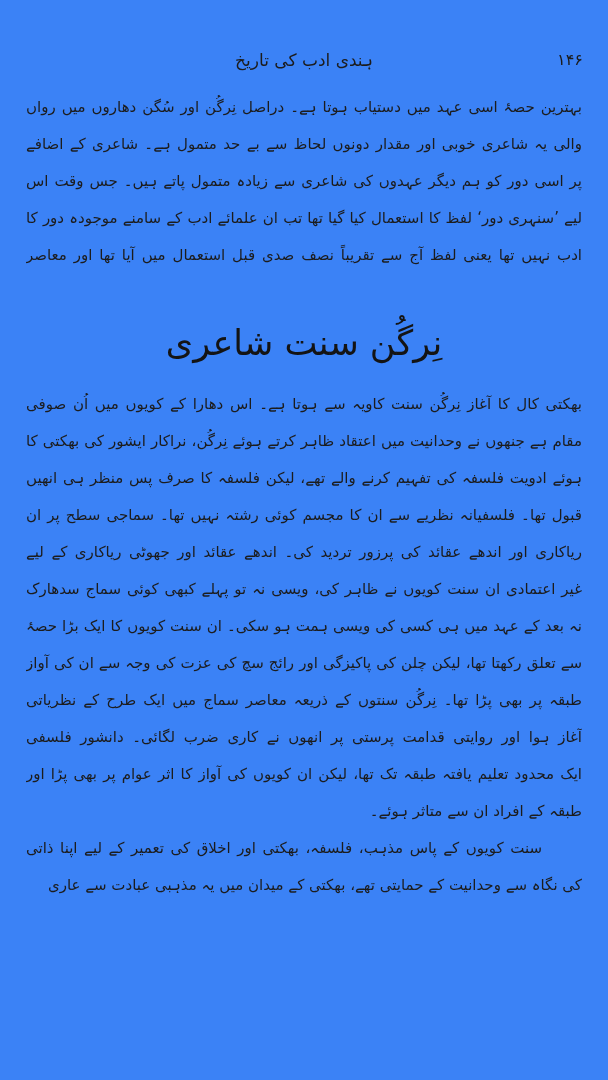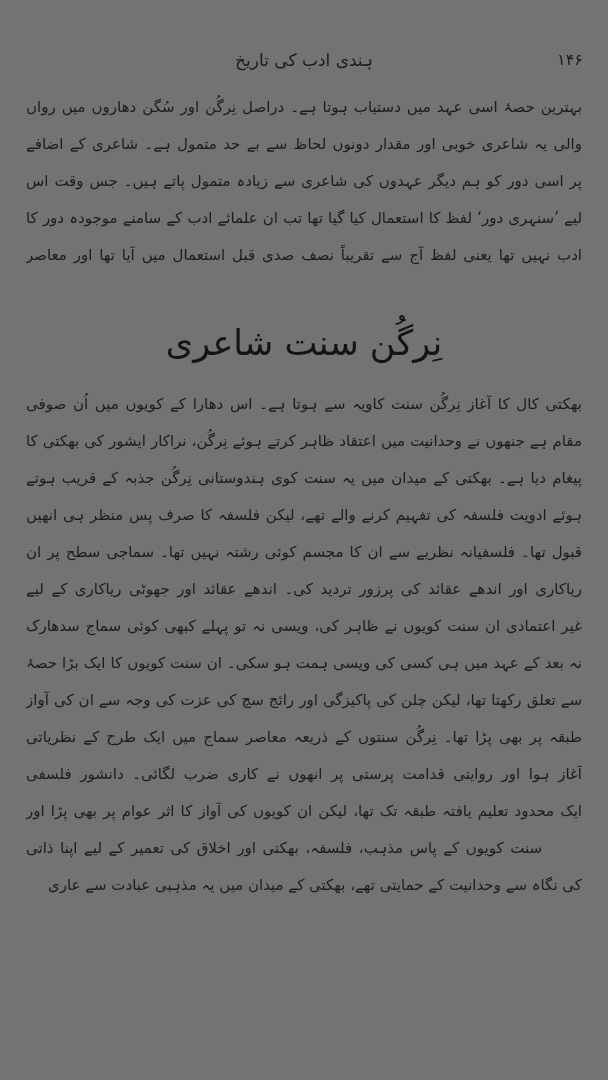--- a/index.html
+++ b/index.html
@@ -5,21 +5,21 @@
   html, body {
     margin: 0;
     padding: 0;
     background: #ffffff;
   }
   .page {
     position: relative;
     width: 608px;
     height: 1080px;
     margin: 0 auto;
-    background: #737373;
+    background: #3b82f6;
     color: #1c1c1c;
     direction: rtl;
     overflow: hidden;
     font-family: "DejaVu Sans", sans-serif;
     box-sizing: border-box;
     padding-top: 44px;
   }
   .running-header {
     position: relative;
     height: 32px;
@@ -108,30 +108,30 @@
           <div class="line justified">ادب نہیں تھا یعنی لفظ آج سے تقریباً نصف صدی قبل استعمال میں آیا تھا اور معاصر حدود میں</div>
         </div>
       </div>
 
     <div class="section-heading">نِرگُن سنت شاعری</div>
 
     <div id="para-slot-1">
         <div class="paragraph">
           <div class="line justified">بھکتی کال کا آغاز نِرگُن سنت کاویہ سے ہوتا ہے۔ اس دھارا کے کویوں میں اُن صوفی کویوں کا</div>
           <div class="line justified">مقام ہے جنھوں نے وحدانیت میں اعتقاد ظاہر کرتے ہوئے نِرگُن، نراکار ایشور کی بھکتی کا</div>
-          <div class="line justified">پیغام دیا ہے۔ بھکتی کے میدان میں یہ سنت کوی ہندوستانی نِرگُن جذبہ کے قریب ہوتے</div>
           <div class="line justified">ہوئے ادویت فلسفہ کی تفہیم کرنے والے تھے، لیکن فلسفہ کا صرف پس منظر ہی انھیں قابل</div>
           <div class="line justified">قبول تھا۔ فلسفیانہ نظریے سے ان کا مجسم کوئی رشتہ نہیں تھا۔ سماجی سطح پر ان سنتوں نے</div>
           <div class="line justified">ریاکاری اور اندھے عقائد کی پرزور تردید کی۔ اندھے عقائد اور جھوٹی ریاکاری کے لیے جیسی</div>
           <div class="line justified">غیر اعتمادی ان سنت کویوں نے ظاہر کی، ویسی نہ تو پہلے کبھی کوئی سماج سدھارک کر سکا تھا اور</div>
           <div class="line justified">نہ بعد کے عہد میں ہی کسی کی ویسی ہمت ہو سکی۔ ان سنت کویوں کا ایک بڑا حصۂ پس ماندہ طبقہ</div>
           <div class="line justified">سے تعلق رکھتا تھا، لیکن چلن کی پاکیزگی اور رائج سچ کی عزت کی وجہ سے ان کی آواز کا اثر اعلیٰ</div>
           <div class="line justified">طبقہ پر بھی پڑا تھا۔ نِرگُن سنتوں کے ذریعہ معاصر سماج میں ایک طرح کے نظریاتی انقلاب کا</div>
           <div class="line justified">آغاز ہوا اور روایتی قدامت پرستی پر انھوں نے کاری ضرب لگائی۔ دانشور فلسفی عالموں کا اثر</div>
           <div class="line justified">ایک محدود تعلیم یافتہ طبقہ تک تھا، لیکن ان کویوں کی آواز کا اثر عوام پر بھی پڑا اور سماج کے ہر</div>
+          <div class="line justified last-line">طبقہ کے افراد ان سے متاثر ہوئے۔</div>
         </div>
       </div>
     <div id="para-slot-2">
         <div class="paragraph">
           <div class="line justified indent-first">سنت کویوں کے پاس مذہب، فلسفہ، بھکتی اور اخلاق کی تعمیر کے لیے اپنا ذاتی پیغام</div>
           <div class="line justified last-line">کی نگاہ سے وحدانیت کے حمایتی تھے، بھکتی کے میدان میں یہ مذہبی عبادت سے عاری اعتقاد</div>
         </div>
       </div>
   </div>
 </div>

